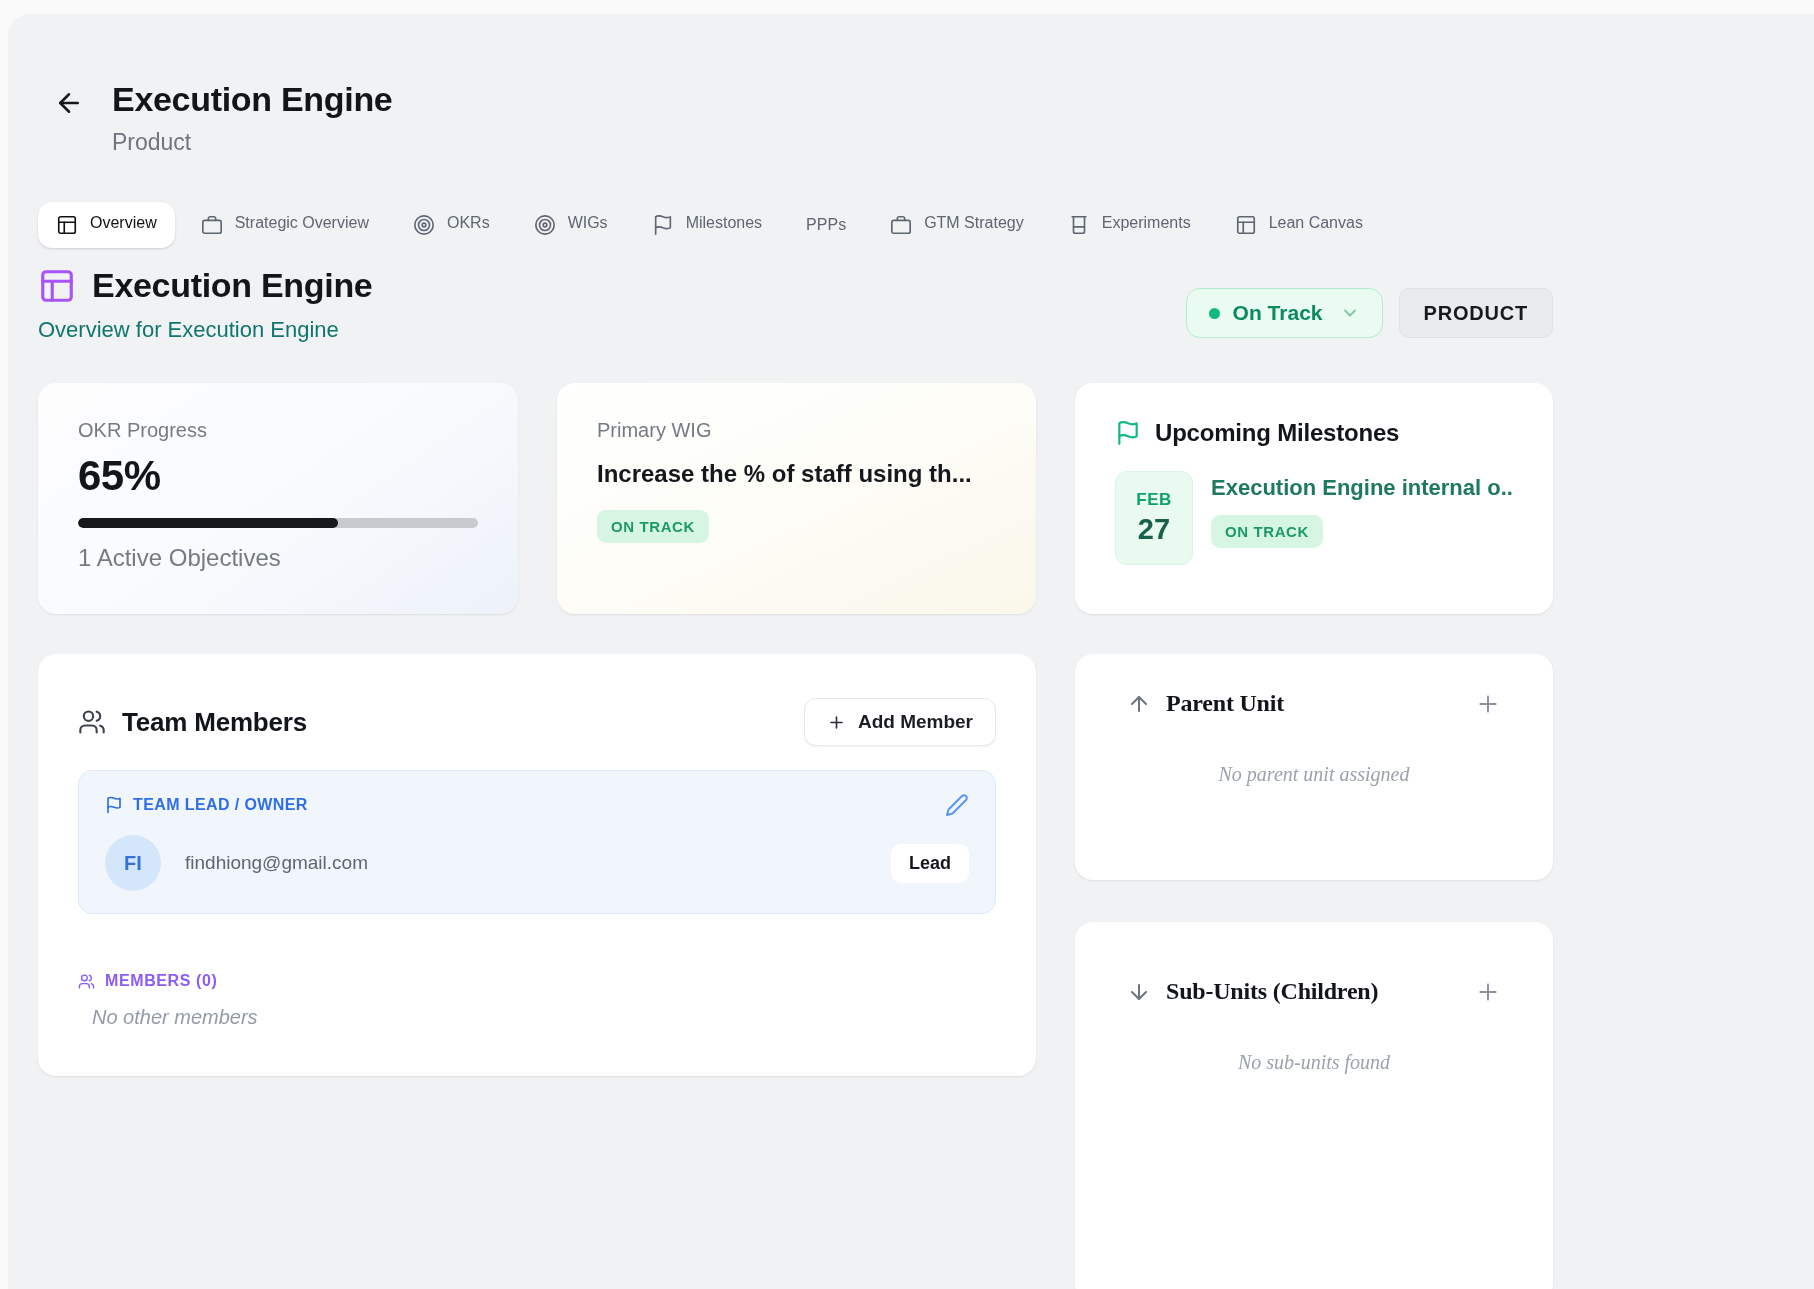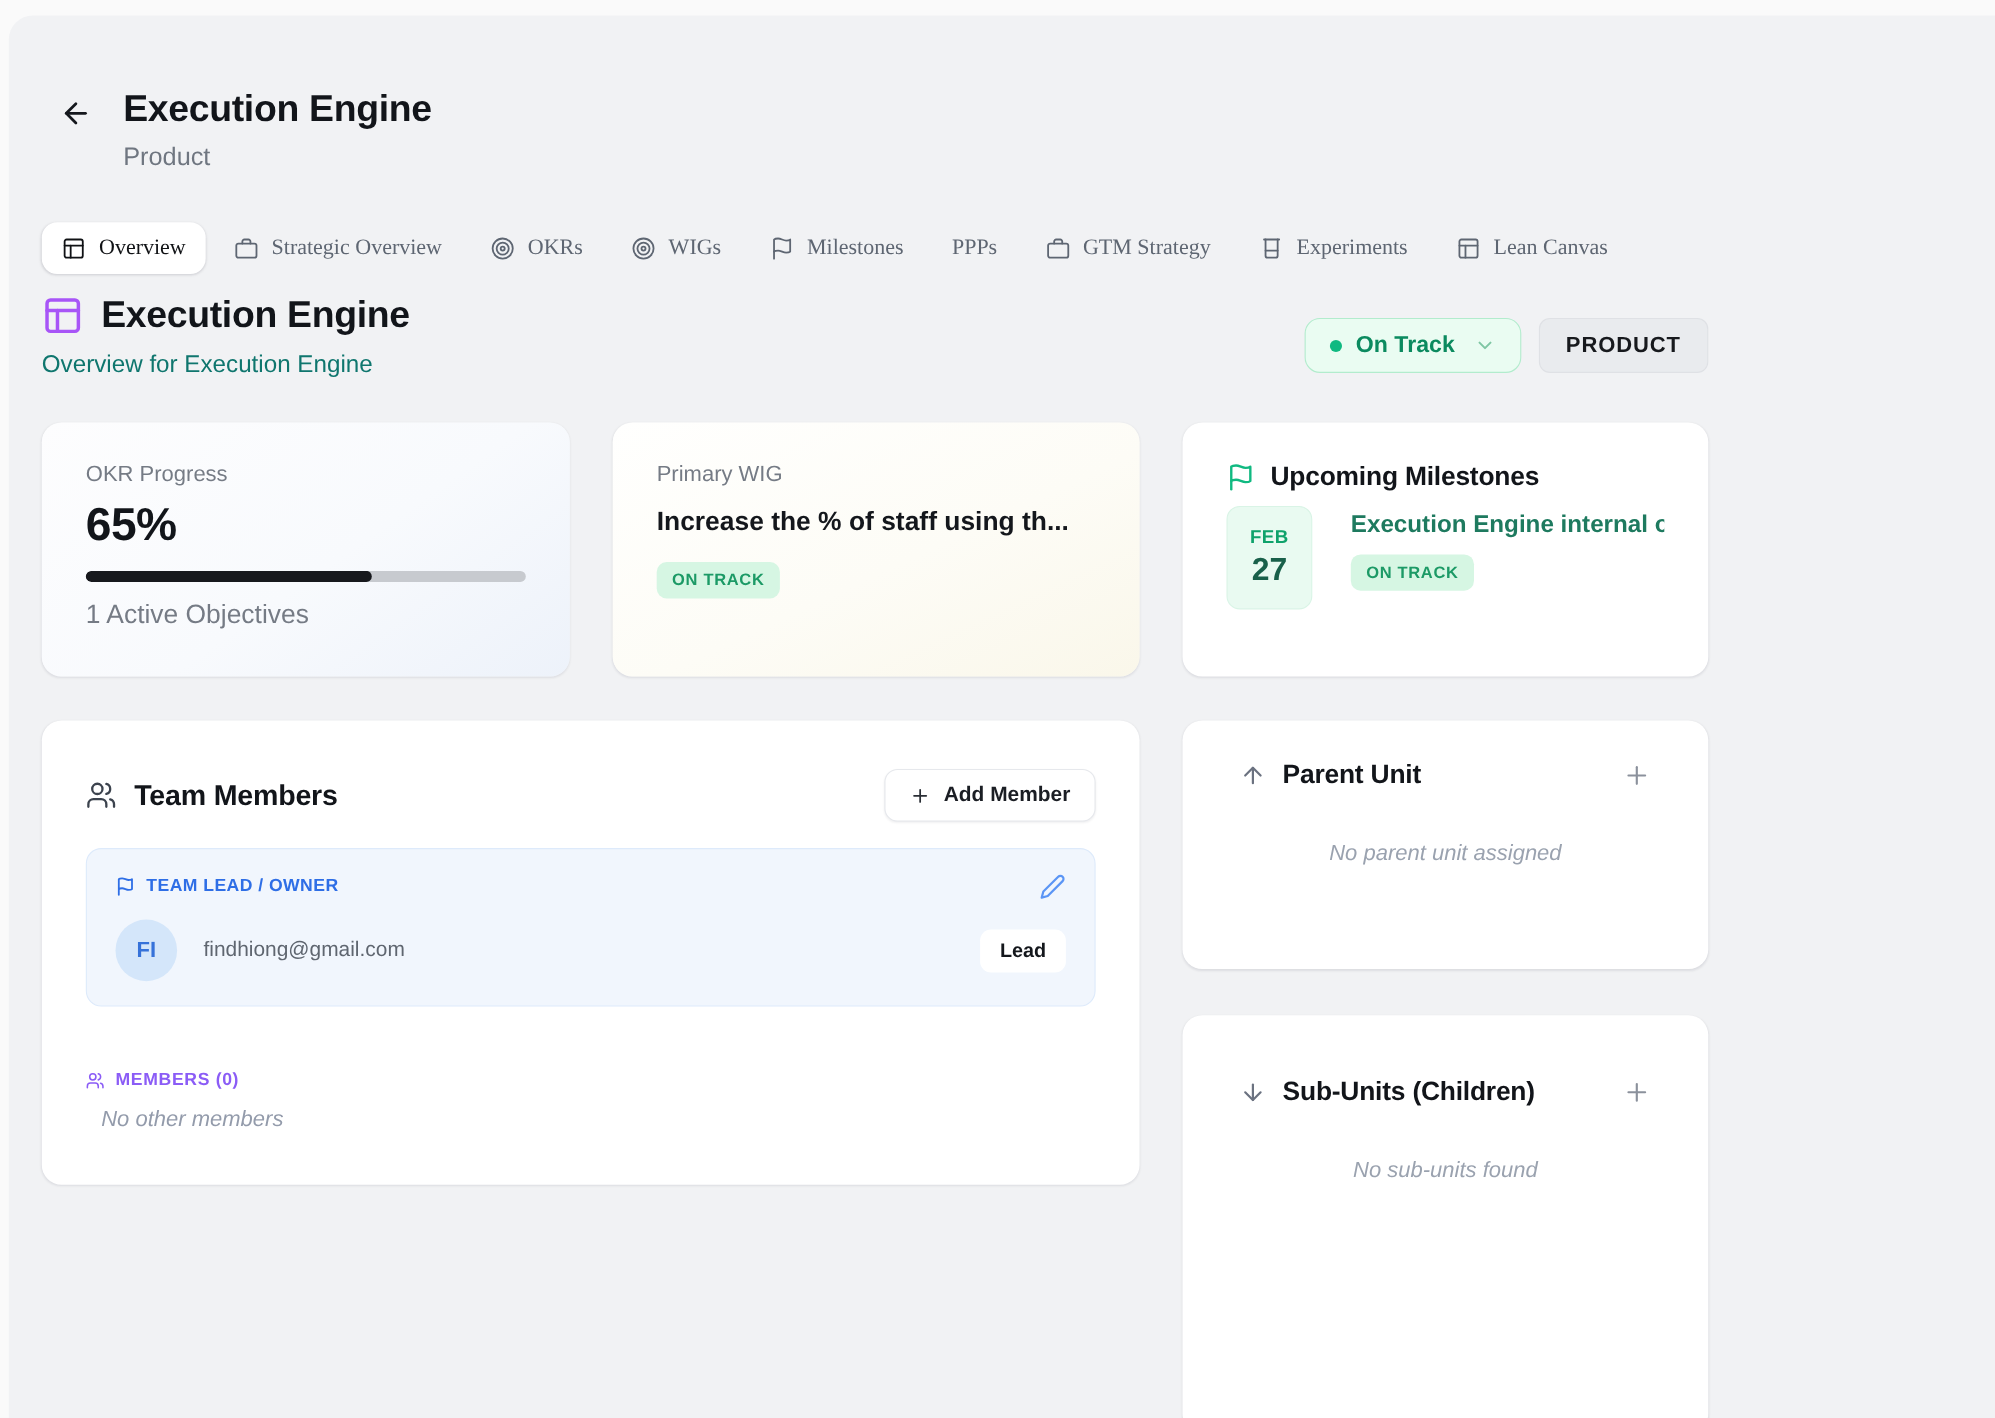--- a/index.html
+++ b/index.html
@@ -31,25 +31,25 @@
   .hdr-title { font-size:34px; font-weight:700; letter-spacing:-.3px; }
   .hdr-sub { margin-top:10px; font-size:23px; color:#6f7680; }
 
   
   .tabs {
     margin-top:46px;
     display:flex; align-items:center; gap:8px;
     width:max-content; white-space:nowrap;
   }
   .tab {
-    display:flex; align-items:center; gap:12px;
+    display:flex; gap:12px;
     padding:12px 18px; border-radius:14px;
-    font-size:20px; color:#5e6672;
+    font-size:16px; color:#5e6672;
     background:none; border:none; cursor:pointer;
-    font-family:Liberation Serif, serif;
+    font-family:Liberation Sans, sans-serif;
   }
   .tab .t-ico { width:22px; height:22px; flex:0 0 auto; }
   .tab.active {
     background:#ffffff; color:#101215; font-weight:500;
     box-shadow:0 1px 3px rgba(16,24,40,.10), 0 1px 2px rgba(16,24,40,.06);
   }
 
   
   .title-row { margin-top:18px; width:1515px; display:flex; justify-content:space-between; align-items:flex-start; }
   .tl-left .tl-head { display:flex; align-items:center; gap:16px; }
@@ -97,21 +97,21 @@
     display:inline-block; margin-top:22px;
     background:#d6f6e3; color:#1c9a66;
     font-size:15px; font-weight:700; letter-spacing:.6px;
     padding:8px 14px; border-radius:9px;
   }
 
   
   .ms-head { display:flex; align-items:center; gap:14px; }
   .ms-flag { width:26px; height:26px; color:#10b981; }
   .card-title { font-size:24px; font-weight:700; letter-spacing:-.2px; }
-  .ms-row { margin-top:12px; display:flex; gap:35px; align-items:flex-start; }
+  .ms-row { margin-top:24px; display:flex; gap:18px; align-items:flex-start; }
   .ms-date {
     width:78px; height:94px; border-radius:12px;
     background:#e9faf1; border:1px solid #d9f4e6;
     display:flex; flex-direction:column; align-items:center; justify-content:center; gap:3px;
     flex:0 0 auto;
   }
   .ms-month { font-size:17px; font-weight:800; color:#0fa26b; letter-spacing:.5px; }
   .ms-day { font-size:29px; font-weight:800; color:#19604a;text-align:right; }
   .ms-body { min-width:0; }
   .ms-title { margin-top:4px; font-size:22px; font-weight:600; color:#1e7a5f; white-space:nowrap; overflow:hidden; }
@@ -153,21 +153,21 @@
     background:#ffffff; border-radius:10px; padding:9px 18px;
     font-size:18px; font-weight:700; color:#14171c;
   }
   .members-row { margin-top:58px; display:flex; align-items:center; gap:10px; color:#8b5cf6; }
   .members-ico { width:17px; height:17px; }
   .members-label { font-size:16px; font-weight:700; letter-spacing:.6px; }
   .members-empty { margin-top:16px; margin-left:14px; font-size:20px; font-style:italic; color:#939bab; }
 
   
   .rcol { display:flex; flex-direction:column; gap:42px; }
-  .unit-card { padding:36px 52px; }
+  .unit-card { padding:36px 52px;font-family:Liberation Serif, serif; }
   .parent-card { height:226px; }
   .children-card { height:380px; padding-top:56px; }
   .unit-head { display:flex; align-items:center; gap:15px; }
   .unit-arrow { width:24px; height:24px; color:#6b7280; flex:0 0 auto; }
   .unit-plus {
     margin-left:auto; background:none; border:none; cursor:pointer;
     width:26px; height:26px; color:#8b919c;
   }
   .unit-empty { margin-top:46px; text-align:center; font-size:20px; font-style:italic; color:#9aa2af; }
 </style>

